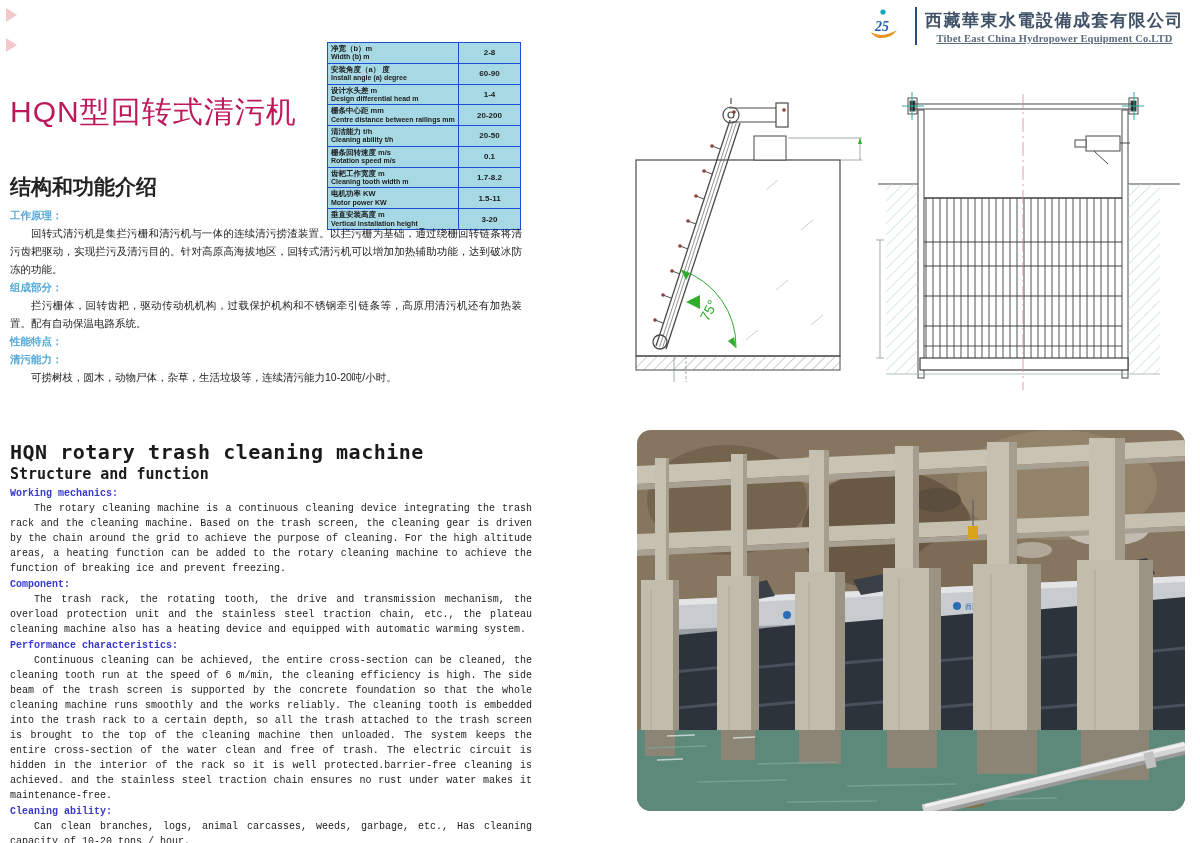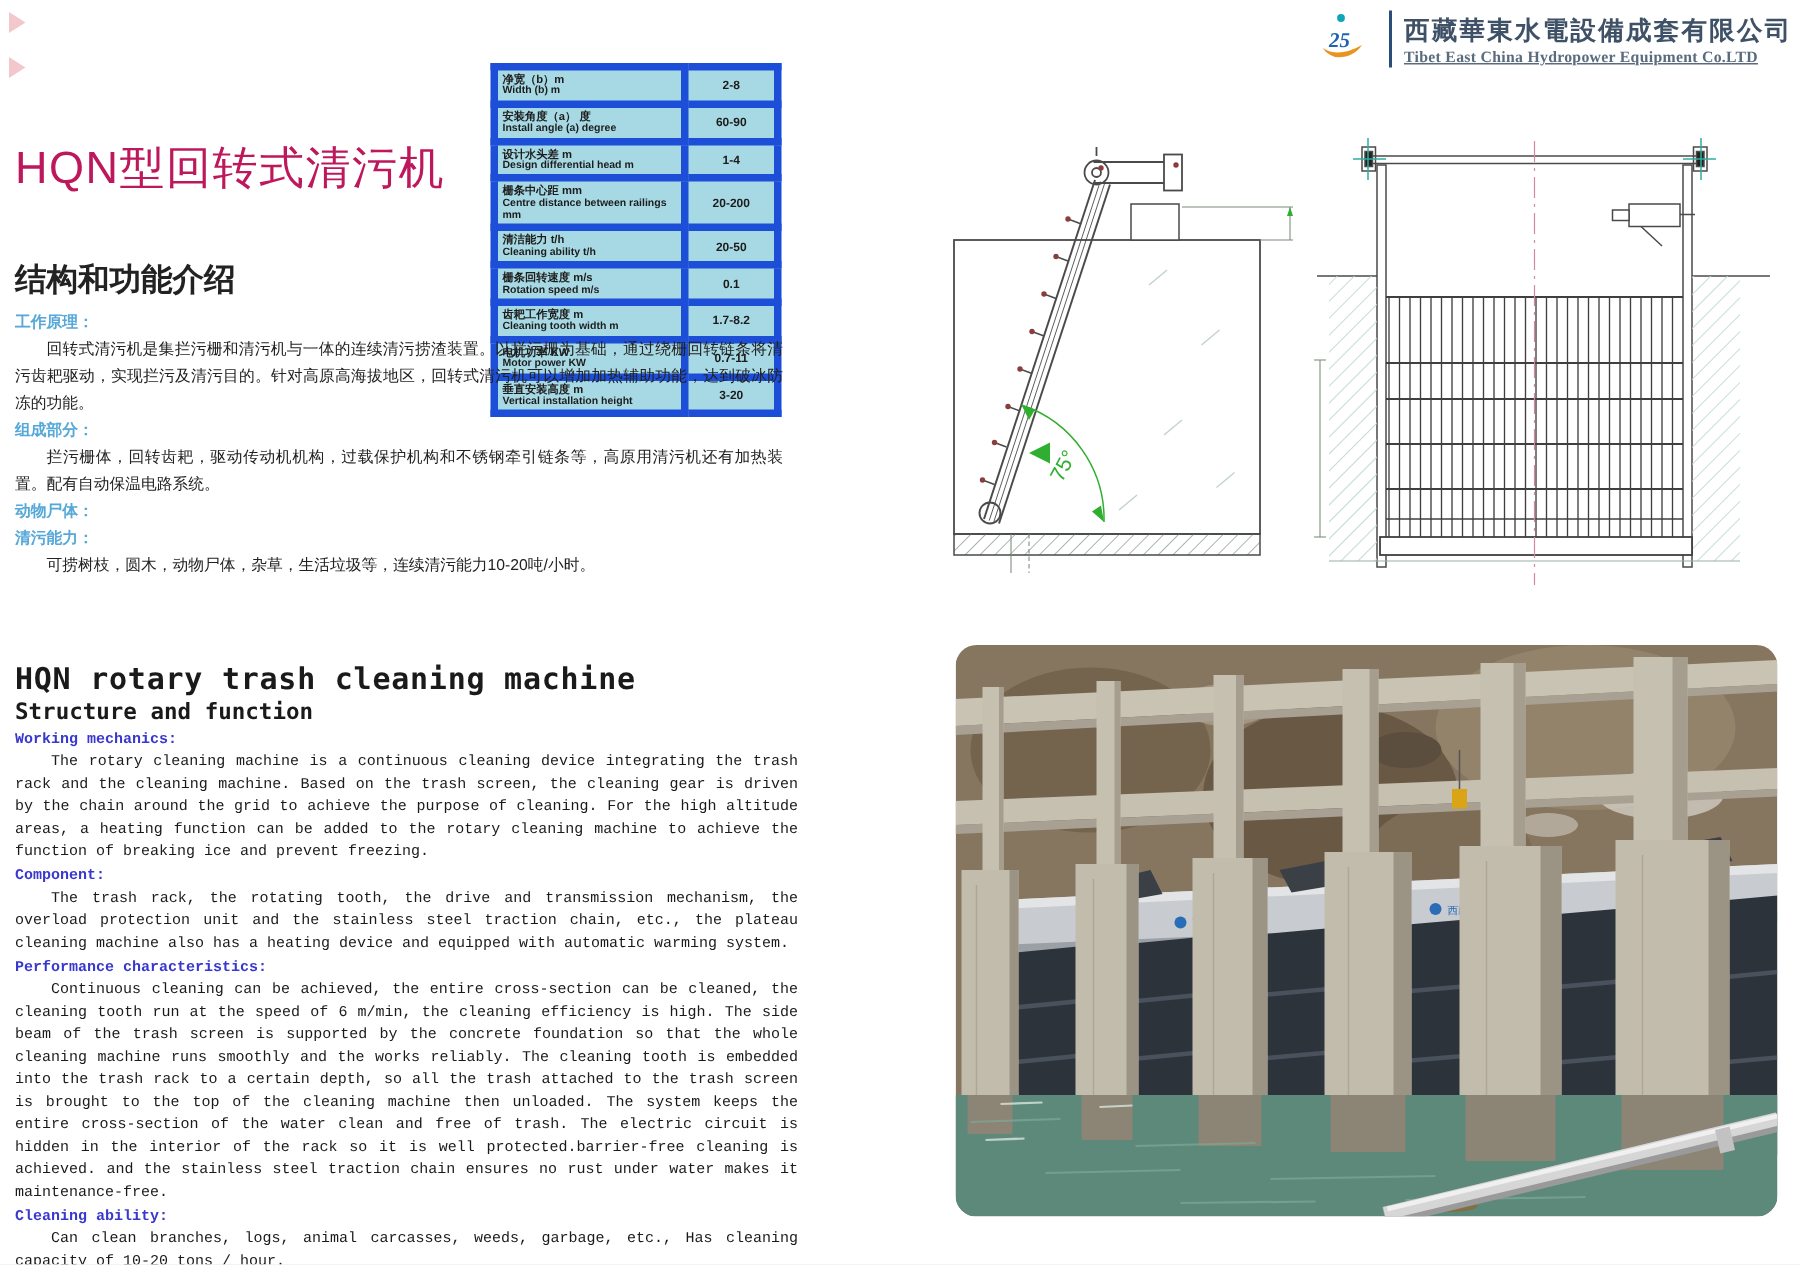--- a/index.html
+++ b/index.html
@@ -8,36 +8,36 @@
     position:relative; width:1200px; height:843px; margin:0 auto;
     background:#ffffff; overflow:hidden;
     font-family:"Liberation Sans", sans-serif; color:#1c1c1c;
   }
   
   .corner-mark { position:absolute; width:0; height:0; border-style:solid; opacity:.28; }
   .cm1 { left:6px; top:8px;  border-width:7px 0 7px 11px; border-color:transparent transparent transparent #d03a4a; }
   .cm2 { left:6px; top:38px; border-width:7px 0 7px 11px; border-color:transparent transparent transparent #d03a4a; }
 
   
-  .logo { position:absolute; right:5px; top:5px; display:flex; align-items:center; gap:8px; }
+  .logo { position:absolute; right:16px; top:5px; display:flex; align-items:center; gap:8px;text-align:center; }
   .logo-divider { width:2px; height:38px; background:#2a4d7a; }
   .logo-text .zh {
     font-family:"Liberation Serif", serif; font-size:17px; font-weight:bold;
     color:#3f5166; letter-spacing:1.5px; white-space:nowrap;
   }
   .logo-text .en {
     font-family:"Liberation Serif", serif; font-size:10.5px; font-weight:bold;
     color:#5a6b7e; letter-spacing:.2px; white-space:nowrap; margin-top:1px;text-decoration:underline;
   }
 
   
   .spec-table { position:absolute; left:327px; top:42px; width:194px;
     border-collapse:collapse; table-layout:fixed; }
   .spec-table td {
-    background:var(--table-fill,#a7d9e4); border:5px solid #1d4ed8;
+    background:var(--table-fill,#a7d9e4); border:1px solid #1d4ed8;
     padding:1px 3px; vertical-align:middle;
   }
   .spec-table td.val { width:62px; text-align:center; font-weight:bold; font-size:8px; }
   .spec-table .zh { font-size:7.5px; font-weight:bold; line-height:1.25; }
   .spec-table .en { font-size:7px;  font-weight:bold; line-height:1.2; }
 
   
   .title-zh { position:absolute; left:10px; top:92px; font-size:30px; font-weight:400;
     letter-spacing:1px; color:#be185d; }
   .cn { position:absolute; left:10px; top:176px; width:512px; font-size:10.5px; line-height:18px; }
@@ -132,41 +132,41 @@
             <div class="zh">齿耙工作宽度 m</div>
             <div class="en">Cleaning tooth width m</div>
           </td>
           <td class="val">1.7-8.2</td>
         </tr>
         <tr>
           <td>
             <div class="zh">电机功率 KW</div>
             <div class="en">Motor power KW</div>
           </td>
-          <td class="val">0.7-11</td>
+          <td class="val">1.5-11</td>
         </tr>
         <tr>
           <td>
             <div class="zh">垂直安装高度 m</div>
             <div class="en">Vertical installation height</div>
           </td>
           <td class="val">3-20</td>
         </tr>
       </tbody>
   </table>
 
   <h1 class="title-zh">HQN型回转式清污机</h1>
 
   <div class="cn">
     <h2>结构和功能介绍</h2>
     <div class="lbl">工作原理：</div>
     <p>回转式清污机是集拦污栅和清污机与一体的连续清污捞渣装置。以拦污栅为基础，通过绕栅回转链条将清污齿耙驱动，实现拦污及清污目的。针对高原高海拔地区，回转式清污机可以增加加热辅助功能，达到破冰防冻的功能。</p>
     <div class="lbl">组成部分：</div>
     <p>拦污栅体，回转齿耙，驱动传动机机构，过载保护机构和不锈钢牵引链条等，高原用清污机还有加热装置。配有自动保温电路系统。</p>
-    <div class="lbl">动物尸体：</div>
+    <div class="lbl">性能特点：</div>
     <div class="lbl">清污能力：</div>
     <p>可捞树枝，圆木，动物尸体，杂草，生活垃圾等，连续清污能力10-20吨/小时。</p>
   </div>
 
   <div class="en-block">
     <h2>HQN rotary trash cleaning machine</h2>
     <h3>Structure and function</h3>
     <div class="lbl">Working mechanics:</div>
     <p>The rotary cleaning machine is a continuous cleaning device integrating the trash rack and the cleaning machine. Based on the trash screen, the cleaning gear is driven by the chain around the grid to achieve the purpose of cleaning. For the high altitude areas, a heating function can be added to the rotary cleaning machine to achieve the function of breaking ice and prevent freezing.</p>
     <div class="lbl">Component:</div>

